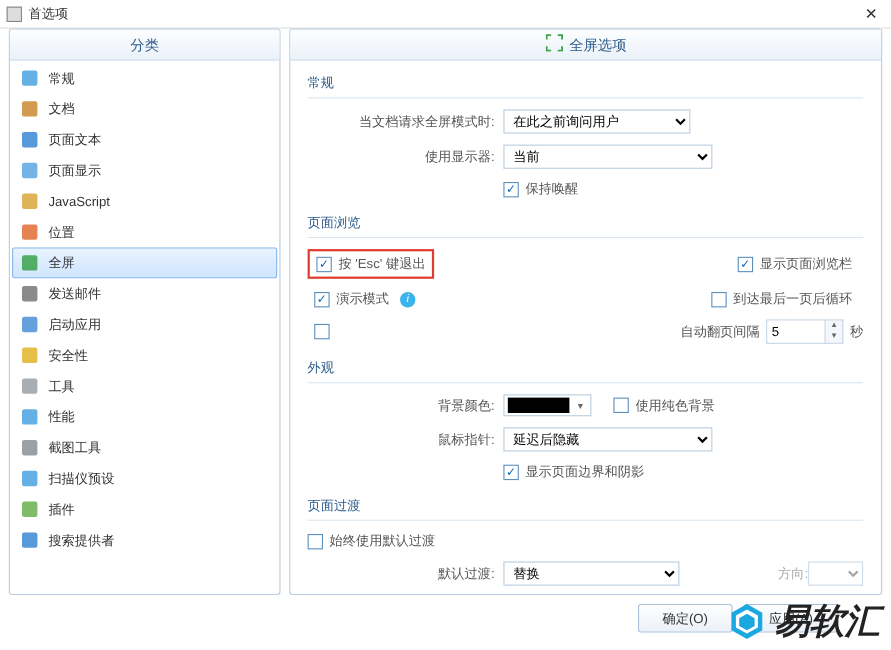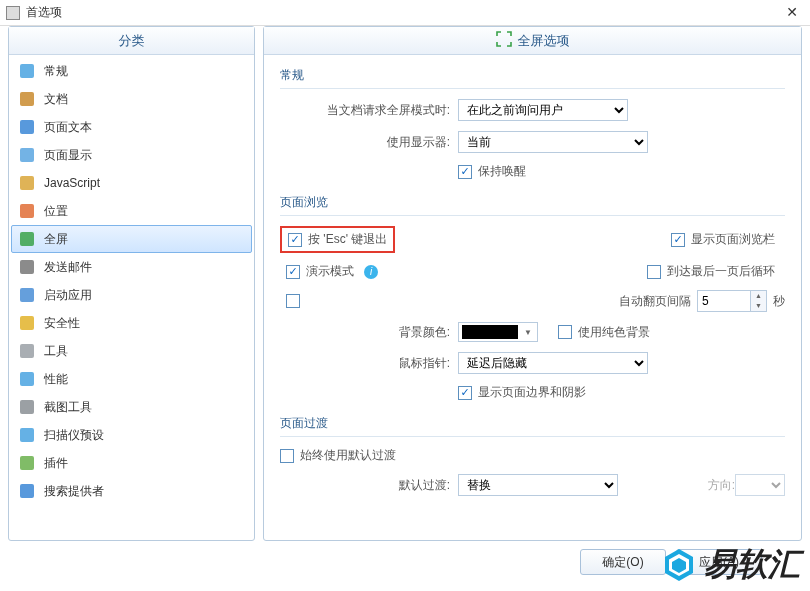--- a/index.html
+++ b/index.html
@@ -403,20 +403,21 @@
               <span class="arrows">
                   <span>▲</span>
                   <span>▼</span>
                 </span>
             </span>
             <span style="margin-left:6px">秒</span>
           </div>
         </div>
 
         <div class="group">
+          <div class="group-title">外观</div>
           <div class="row">
             <span class="row-label" style="width:170px">背景颜色:</span>
             <span class="color-box">
               <span class="color-swatch"></span>
               <span class="color-caret">▼</span>
             </span>
             <span class="chk" style="margin-left:20px">
               <span class="chkbox"></span>
               <span>使用纯色背景</span>
             </span>

